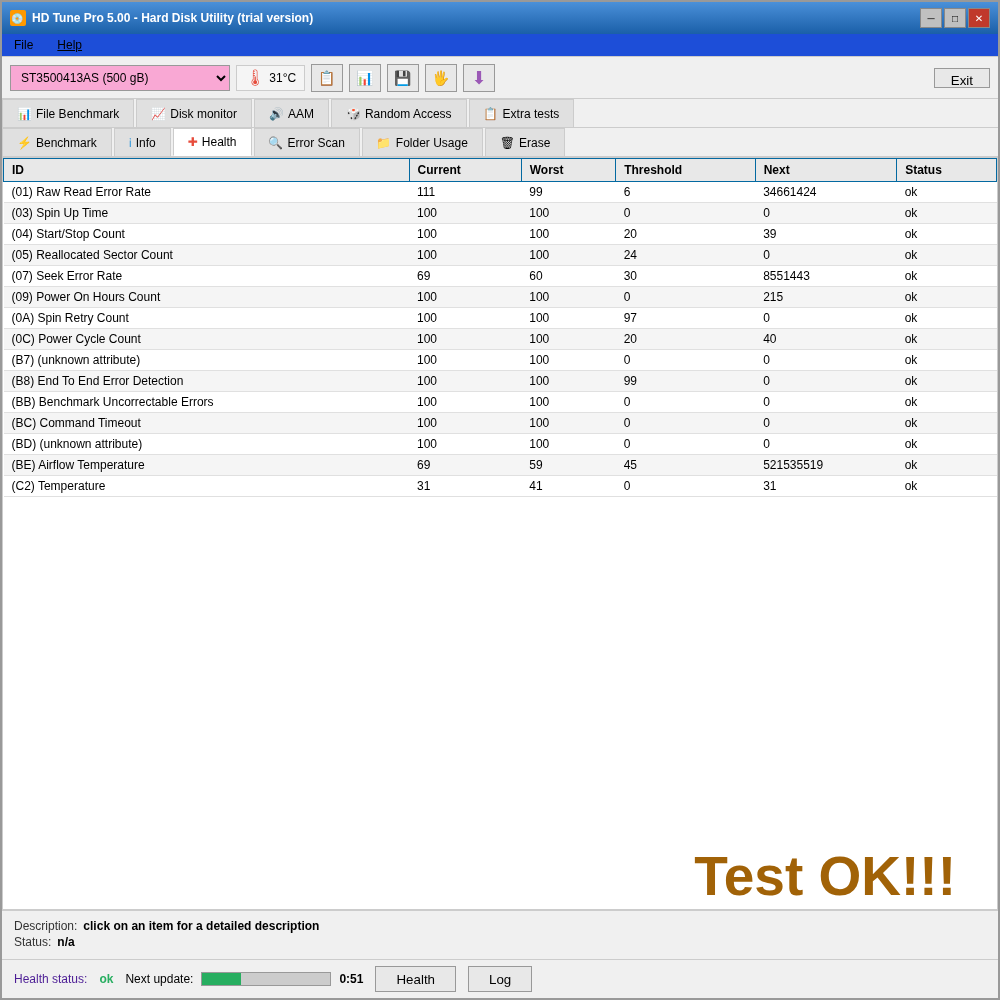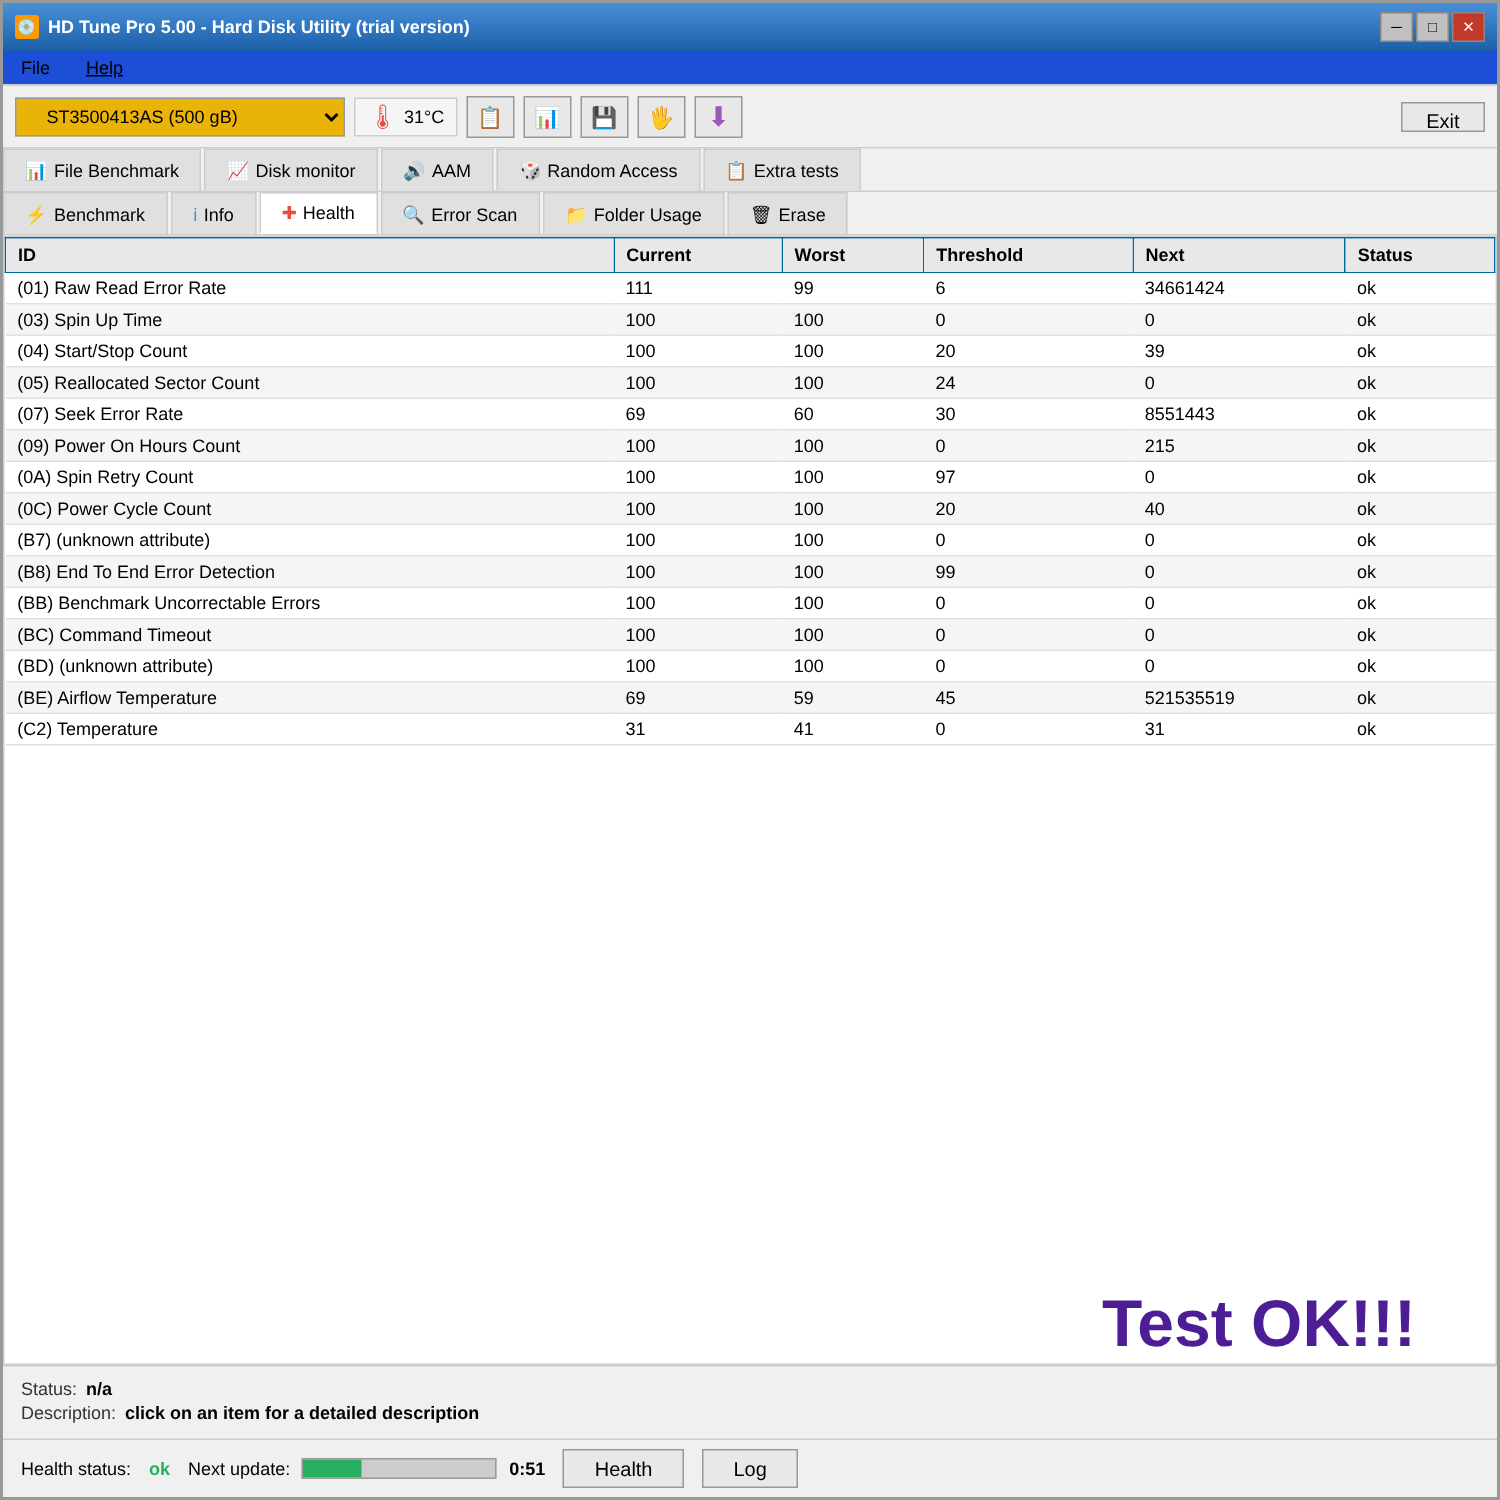--- a/index.html
+++ b/index.html
@@ -93,22 +93,22 @@
       align-items: center;
       gap: 6px;
       border-bottom: 1px solid #ccc;
       flex-shrink: 0;
       height: 42px;
     }
 
     .disk-select {
       width: 220px;
       height: 26px;
-      padding: 2px 16px;
-      background: #eab308;
+      padding: 2px 6px;
+      background: #f9a8d4;
       border: 1px solid #999;
       font-size: 12px;
     }
 
     .temp-display {
       display: flex;
       align-items: center;
       gap: 4px;
       padding: 3px 8px;
       background: #f5f5f5;
@@ -222,38 +222,38 @@
       display: flex;
       gap: 6px;
       margin-bottom: 2px;
     }
 
     .desc-label { color: #333; }
     .desc-value { font-weight: bold; }
 
     .test-ok {
       position: absolute;
-      right: 54px;
+      right: 42px;
       bottom: 90px;
-      font-size: 44px;
+      font-size: 55px;
       font-weight: bold;
-      color: #4c1d95;
+      color: #a16207;
     }
 
     .status-bar {
       background: #f0f0f0;
       border-top: 1px solid #ccc;
       padding: 6px 12px;
       display: flex;
       align-items: center;
       gap: 12px;
       flex-shrink: 0;
     }
 
-    .health-status-label { color: #000000; }
+    .health-status-label { color: #4c1d95; }
     .health-ok { color: #27ae60; font-weight: bold; }
 
     .progress-container {
       display: flex;
       align-items: center;
       gap: 8px;
     }
 
     .progress-bar {
       width: 130px;
@@ -499,26 +499,26 @@
     <td>0</td>
     <td>31</td>
     <td class="status-ok">ok</td>
   </tr>
           </tbody>
       </table>
     </div>
 
     <div class="bottom-panel">
       <div class="desc-row">
+        <span class="desc-label">Description:</span>
+        <span class="desc-value">click on an item for a detailed description</span>
+      </div>
+      <div class="desc-row">
         <span class="desc-label">Status:</span>
         <span class="desc-value">n/a</span>
-      </div>
-      <div class="desc-row">
-        <span class="desc-label">Description:</span>
-        <span class="desc-value">click on an item for a detailed description</span>
       </div>
     </div>
 
     <div class="test-ok">Test OK!!!</div>
 
     <div class="status-bar">
       <span class="health-status-label">Health status:</span>
       <span class="health-ok">ok</span>
       <div class="progress-container">
         <span>Next update:</span>

